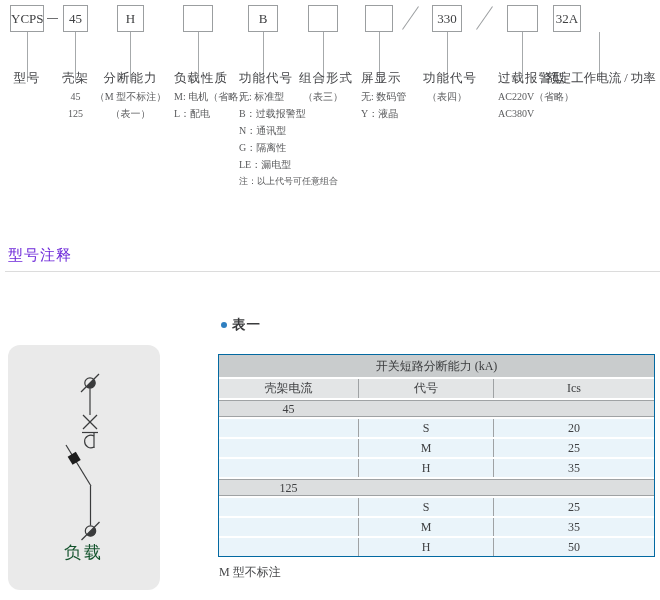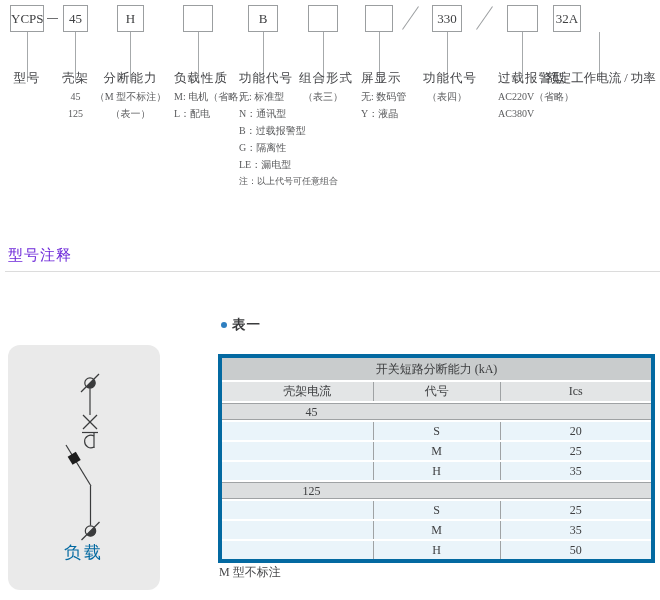--- a/index.html
+++ b/index.html
@@ -28,26 +28,26 @@
   
   .bullet-row { position:absolute; left:221px; top:316px; display:flex; align-items:center; }
   .bullet-dot { width:6px; height:6px; border-radius:50%; background:#2e7fc0; margin-right:5px; }
   .bullet-label { font-size:13.5px; color:#3a3b3d; font-weight:bold; letter-spacing:1px; }
   
   .load-panel {
     position:absolute; left:8px; top:345px; width:152px; height:245px;
     background:#eaeaea; border-radius:12px;
   }
   .load-caption { position:absolute; left:0; right:0; top:196px; text-align:center;
-    font-size:17px; color:#0369a1; letter-spacing:3px; }
-  
-  .ka-table { position:absolute; left:218px; top:354px; width:437px; border:4px solid #0369a1; background:#fff; }
+    font-size:17px; color:#14532d; letter-spacing:3px; }
+  
+  .ka-table { position:absolute; left:218px; top:354px; width:437px; border:1px solid #0369a1; background:#fff; }
   .trow { display:flex; width:100%; }
   .c { text-align:center; font-size:12px; color:#3f4042; overflow:hidden; }
-  .c1 { width:139px;margin-left:20px; } .c2 { width:135px; } .c3 { width:161px; }
+  .c1 { width:139px; } .c2 { width:135px; } .c3 { width:161px; }
   .t-title { background:#c9cccd; height:22px; }
   .t-title .c-full { width:100%; line-height:22px; color:#3b3c3e; }
   .t-head { background:#e3e5e6; height:21px; border-top:2px solid #fff; }
   .t-head .c { line-height:19px; }
   .t-head .c + .c { border-left:1px solid #9fa2a4; }
   .t-group { background:#dcdedf; height:19px; border-top:2px solid #fff;
     box-shadow: inset 0 1px 0 #9fa2a4, inset 0 -1px 0 #9fa2a4; }
   .t-group .c { line-height:19px; }
   .t-data { background:#eaf4fa; height:20px; border-top:2px solid #fff; }
   .t-data .c { line-height:18px; }
@@ -101,22 +101,22 @@
       <div class="n">（表一）</div>
     </div>
     <div class="lbl left" style="left:174px;width:78px">
       <div class="t">负载性质</div>
       <div class="n">M: 电机（省略）</div>
       <div class="n">L：配电</div>
     </div>
     <div class="lbl left" style="left:239px;width:118px">
       <div class="t">功能代号</div>
       <div class="n">无: 标准型</div>
+      <div class="n">B：过载报警型</div>
       <div class="n">N：通讯型</div>
-      <div class="n">B：过载报警型</div>
       <div class="n">G：隔离性</div>
       <div class="n">LE：漏电型</div>
       <div class="n tiny">注：以上代号可任意组合</div>
     </div>
     <div class="lbl center" style="left:299px;width:48px">
       <div class="t">组合形式</div>
       <div class="n">（表三）</div>
     </div>
     <div class="lbl left" style="left:361px;width:62px">
       <div class="t">屏显示</div>

